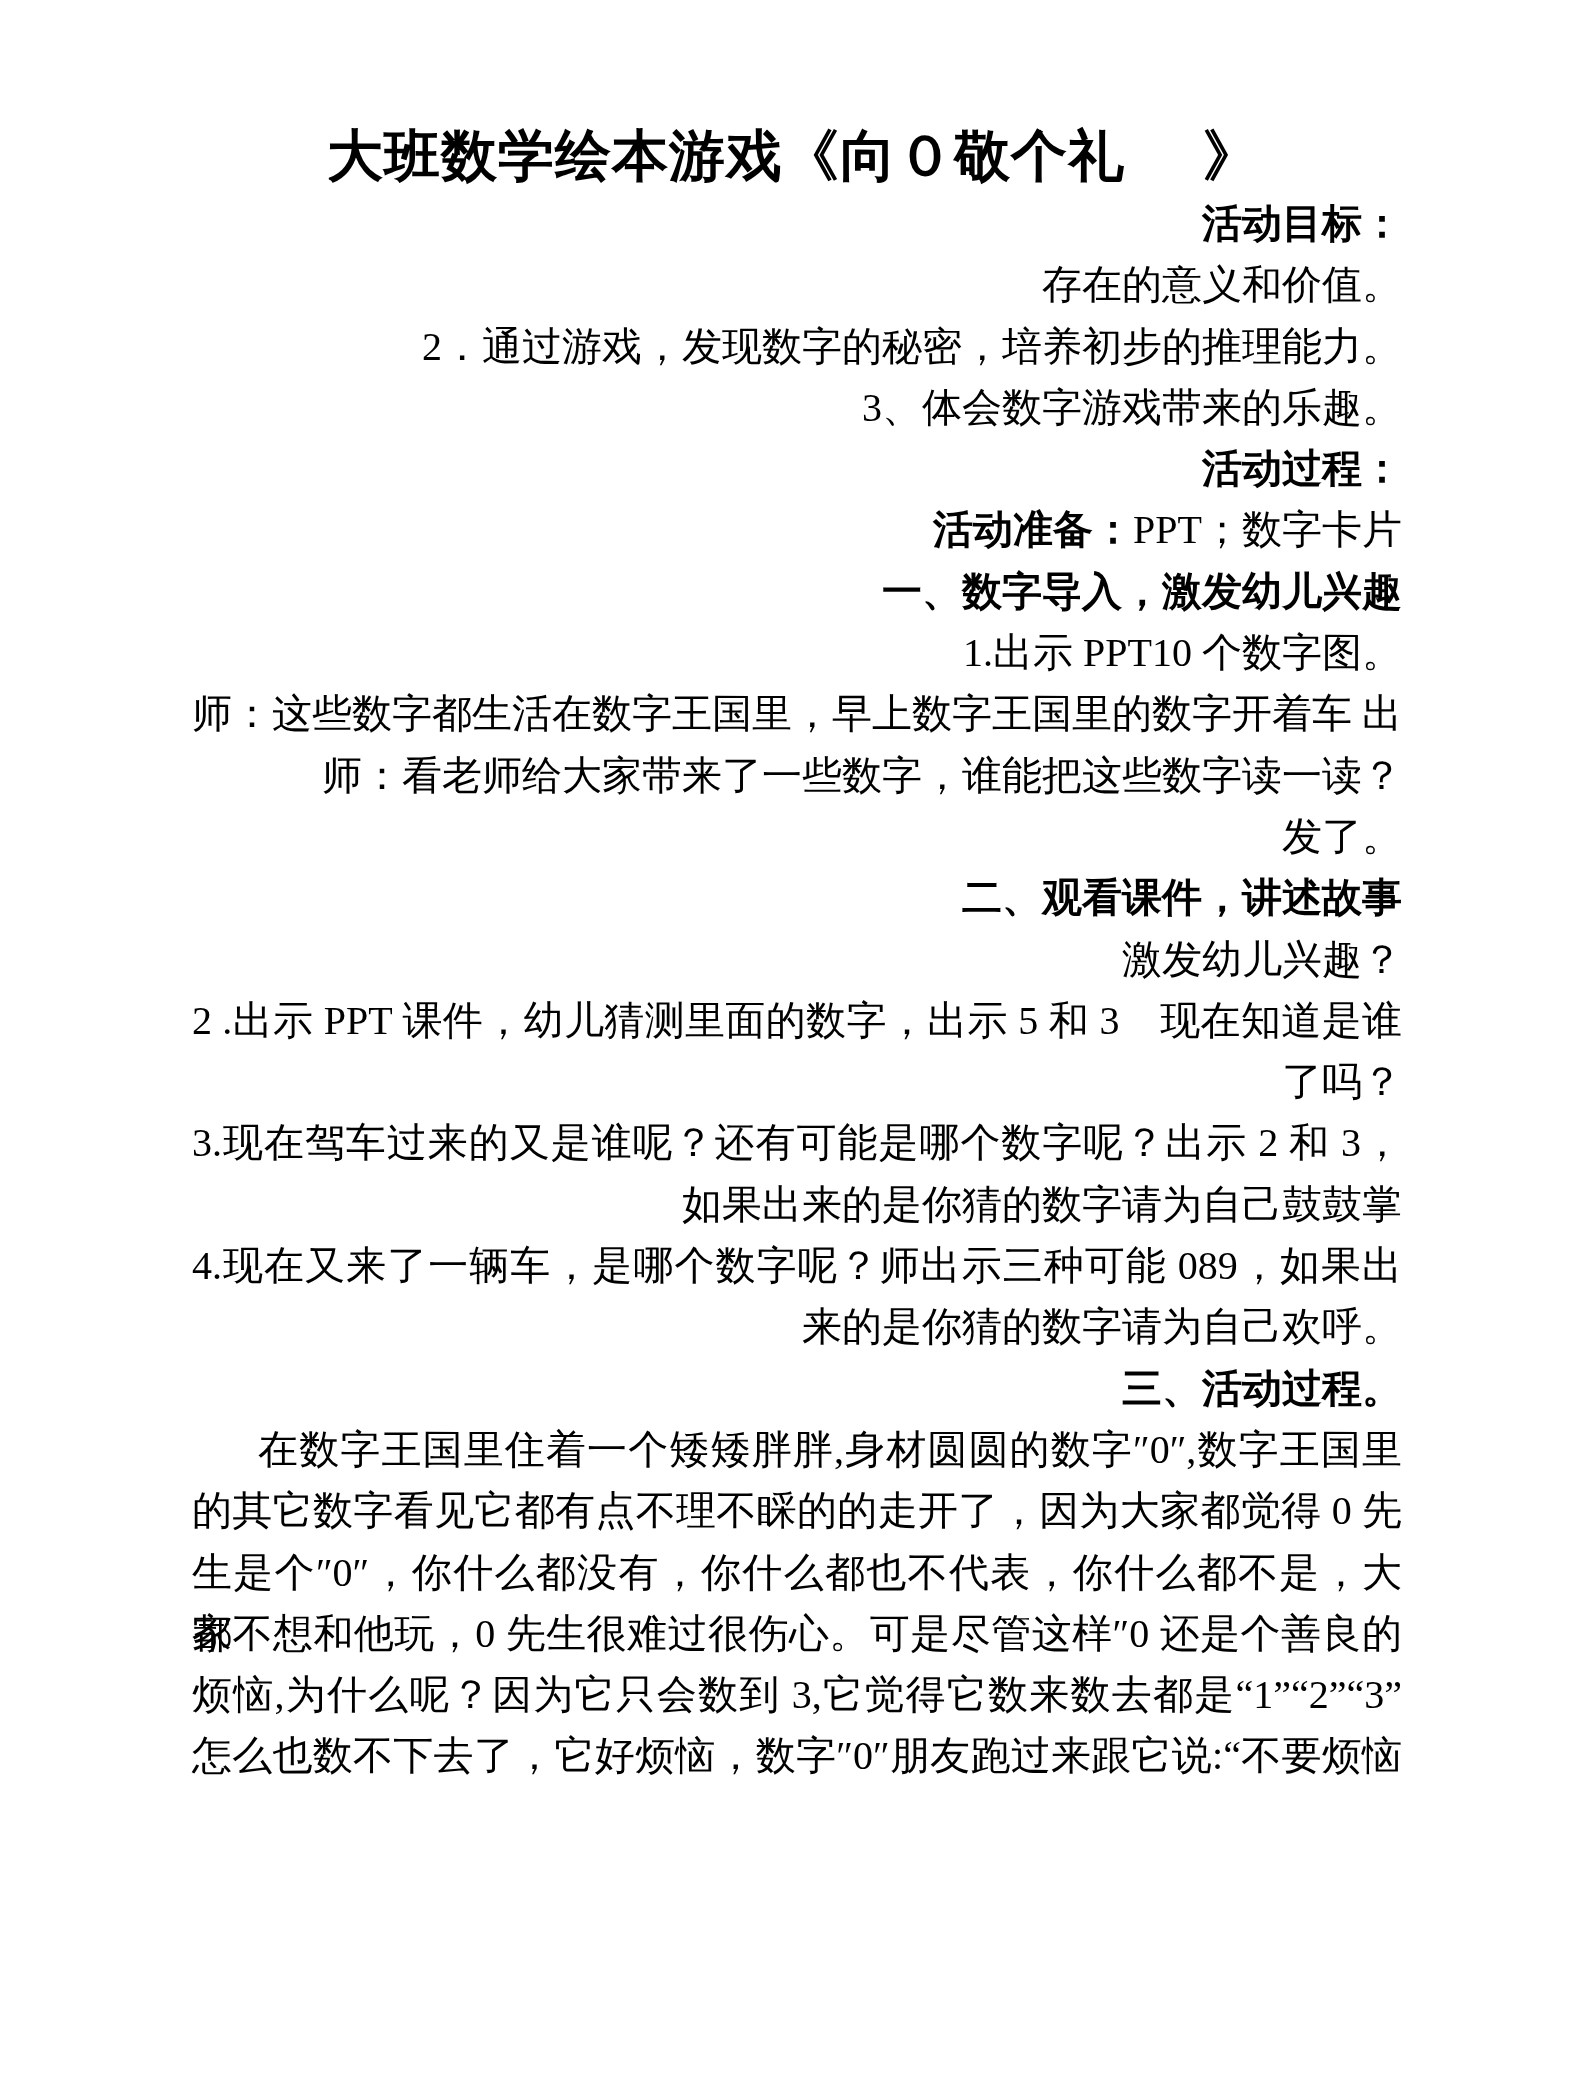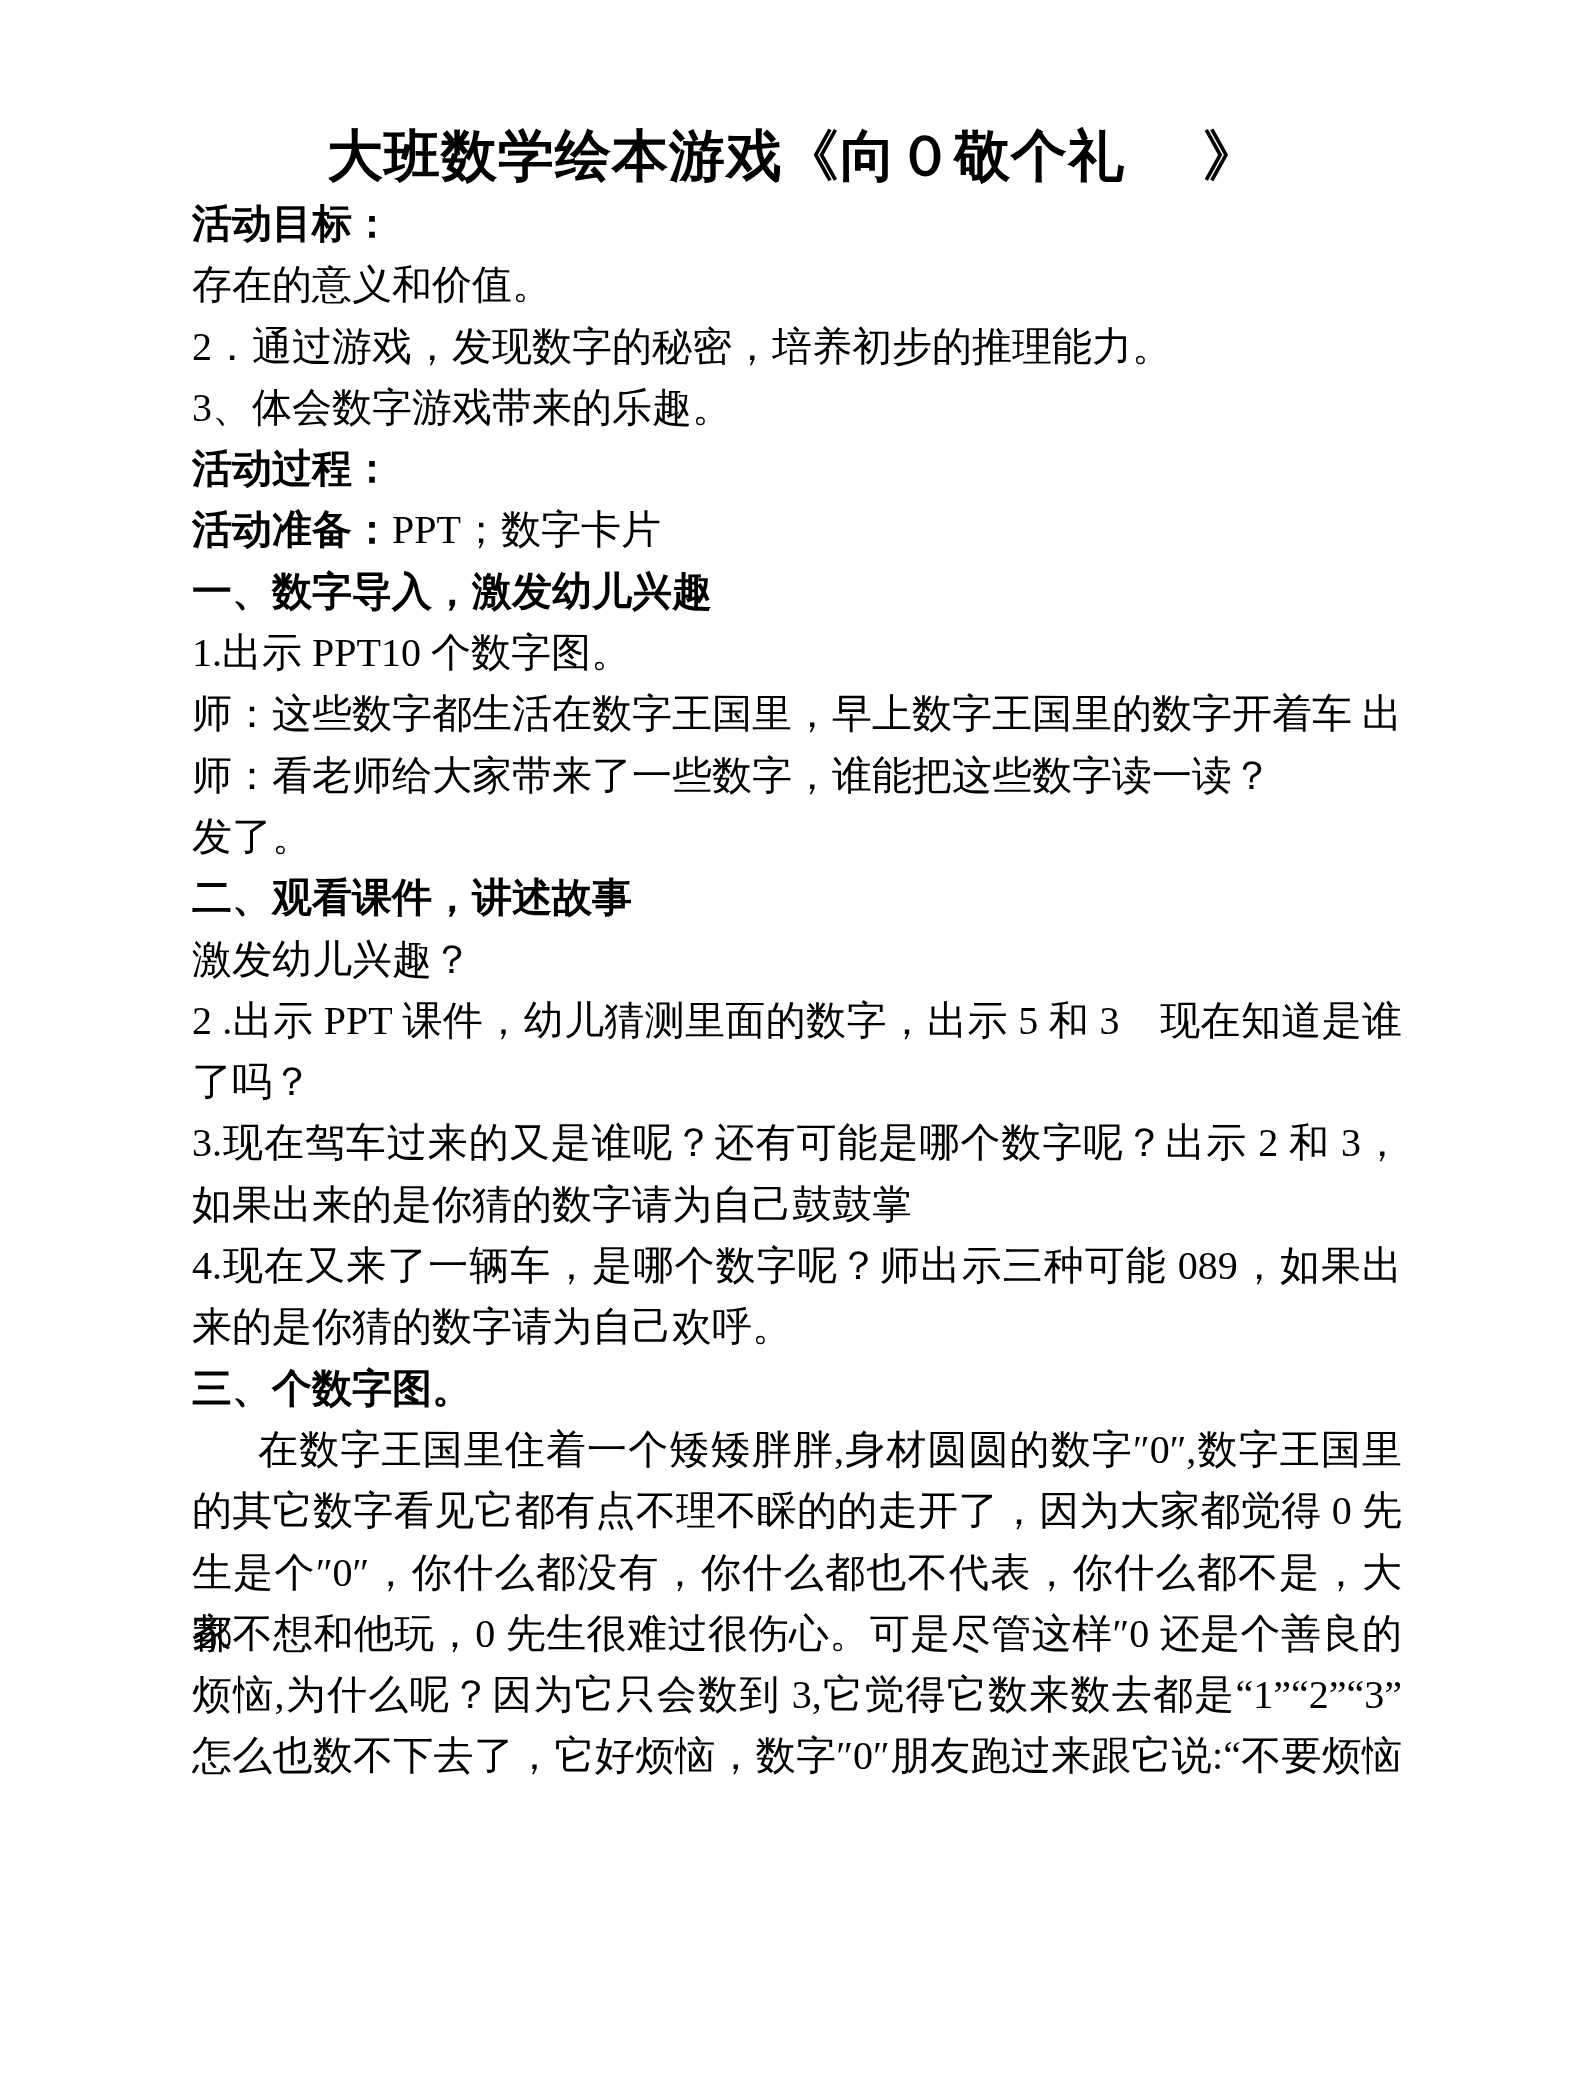--- a/index.html
+++ b/index.html
@@ -41,20 +41,21 @@
     left: 192px;
     top: 193px;
     width: 1210px;
   }
   .line {
     height: 61.3px;
     line-height: 61.3px;
     font-size: 40px;
     white-space: pre;
     overflow: visible;
+    text-align: right;
   }
   .line.full {
     text-align: justify;
     text-align-last: justify;
     white-space: normal;
   }
   .line.indent {
     padding-left: 66px;
   }
   .bold { font-weight: bold; }
@@ -86,21 +87,21 @@
 
     <div class="line bold">二、观看课件，讲述故事</div>
     <div class="line">激发幼儿兴趣？</div>
     <div class="line full">2 .出示 PPT 课件，幼儿猜测里面的数字，出示 5 和 3　现在知道是谁</div>
     <div class="line">了吗？</div>
     <div class="line full">3.现在驾车过来的又是谁呢？还有可能是哪个数字呢？出示 2 和 3，</div>
     <div class="line">如果出来的是你猜的数字请为自己鼓鼓掌</div>
     <div class="line full">4.现在又来了一辆车，是哪个数字呢？师出示三种可能 089，如果出</div>
     <div class="line">来的是你猜的数字请为自己欢呼。</div>
 
-    <div class="line bold">三、个数字图。</div>
+    <div class="line bold">三、活动过程。</div>
     <div class="line full indent">在数字王国里住着一个矮矮胖胖,身材圆圆的数字″0″,数字王国里</div>
     <div class="line full">的其它数字看见它都有点不理不睬的的走开了，因为大家都觉得 0 先</div>
     <div class="line full">生是个″0″，你什么都没有，你什么都也不代表，你什么都不是，大家</div>
     <div class="line full">都不想和他玩，0 先生很难过很伤心。可是尽管这样″0 还是个善良的</div>
     <div class="line full">烦恼,为什么呢？因为它只会数到 3,它觉得它数来数去都是“1”“2”“3”</div>
     <div class="line full">怎么也数不下去了，它好烦恼，数字″0″朋友跑过来跟它说:“不要烦恼</div>
 
   </div>
 </div>
 

